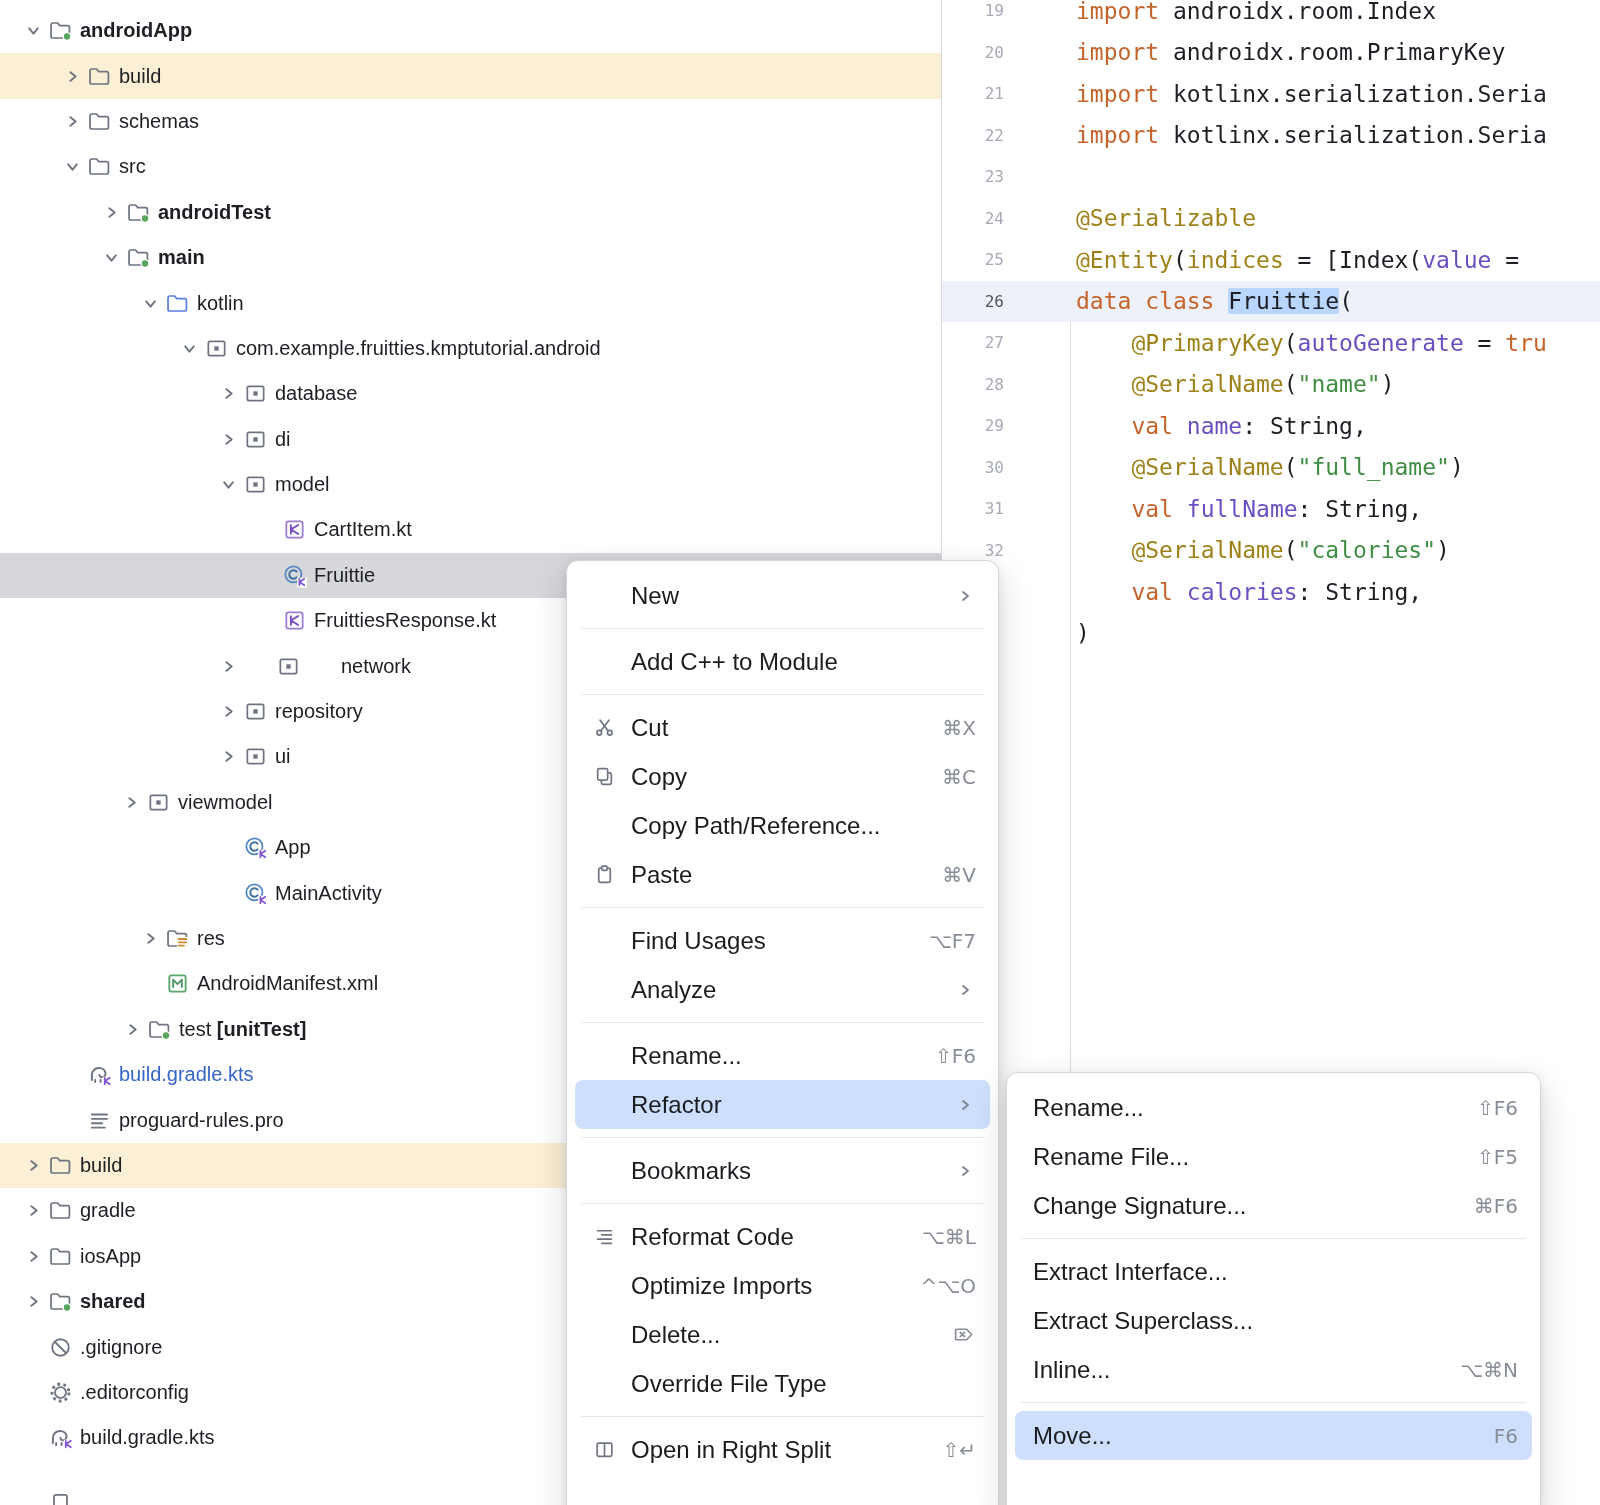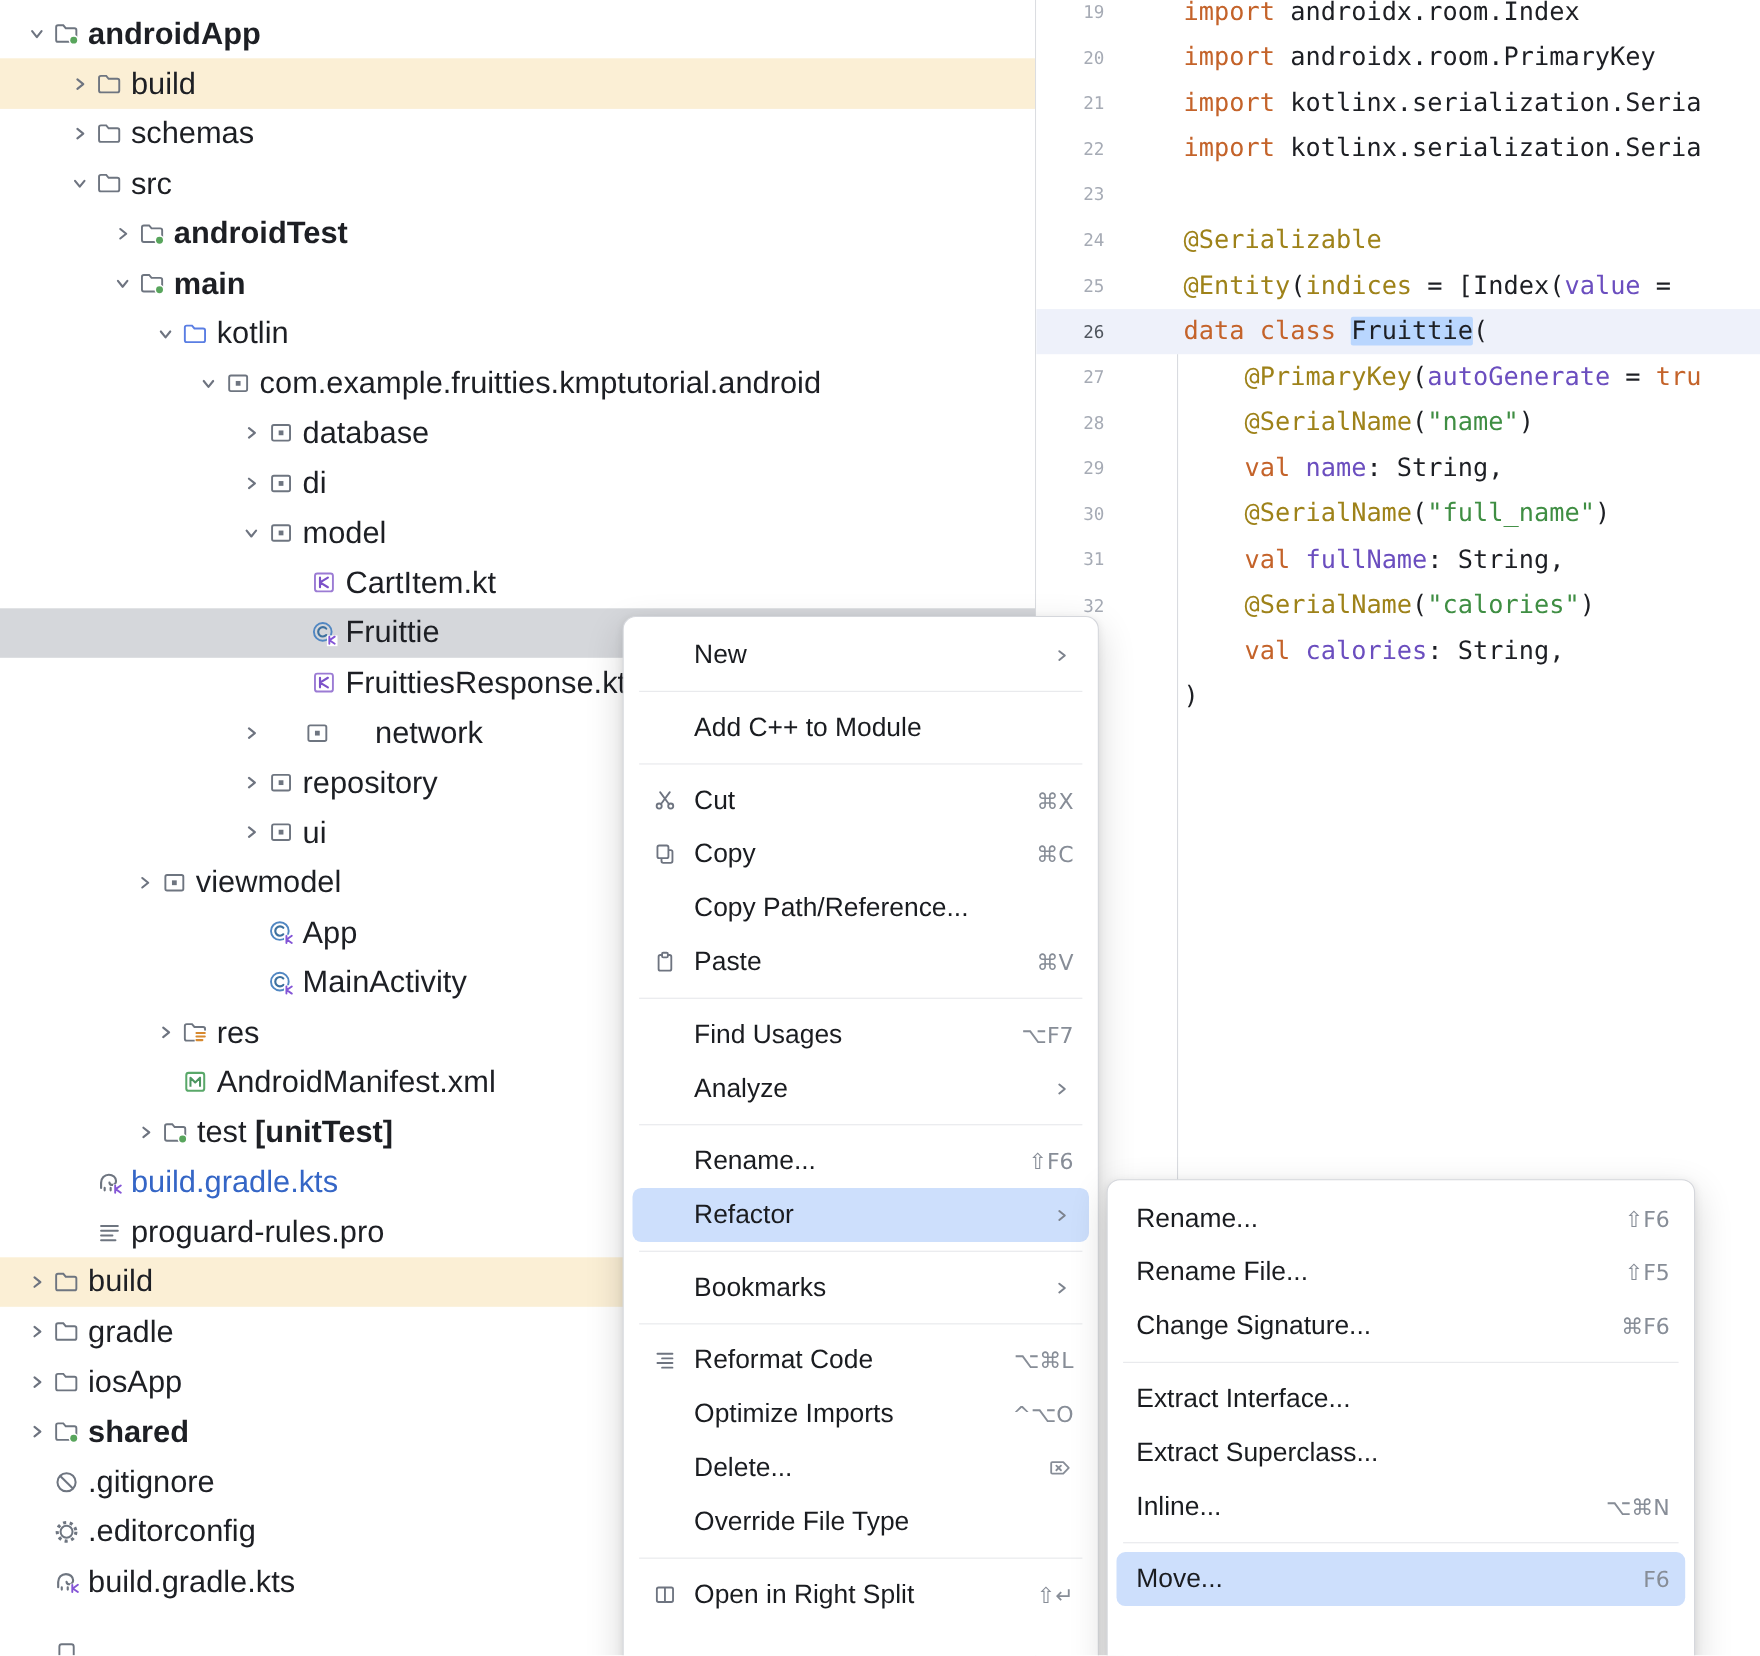--- a/index.html
+++ b/index.html
@@ -8,21 +8,21 @@
 
   
   .tree{width:942px;flex:none;box-sizing:border-box;border-right:1px solid #D8DADE;
         padding-top:8px;overflow:hidden;background:#fff;}
   .trow{height:45.4px;display:flex;align-items:center;box-sizing:border-box;}
   .trow.amber{background:var(--amber);}
   .trow.selected{background:var(--treesel);}
   .trow.partial{margin-top:20px;}
   .tchev{width:30px;flex:none;display:flex;align-items:center;justify-content:center;}
   .ticon{width:32px;flex:none;display:flex;align-items:center;}
-  .tlabel{font-size:28px;color:#1D1F24;white-space:pre;}
+  .tlabel{font-size:20px;color:#1D1F24;white-space:pre;}
   .bold{font-weight:700;}
 
   
   .editor{flex:1;position:relative;overflow:hidden;background:#fff;
           font-family:"DejaVu Sans Mono",monospace;}
   .code-rows{margin-top:-10px;}
   .crow{height:41.5px;display:flex;align-items:center;white-space:pre;}
   .crow.hl{background:var(--caretline);}
   .lnum{width:130px;flex:none;box-sizing:border-box;padding-right:68px;text-align:right;
         font-size:16px;color:var(--lnum);}

